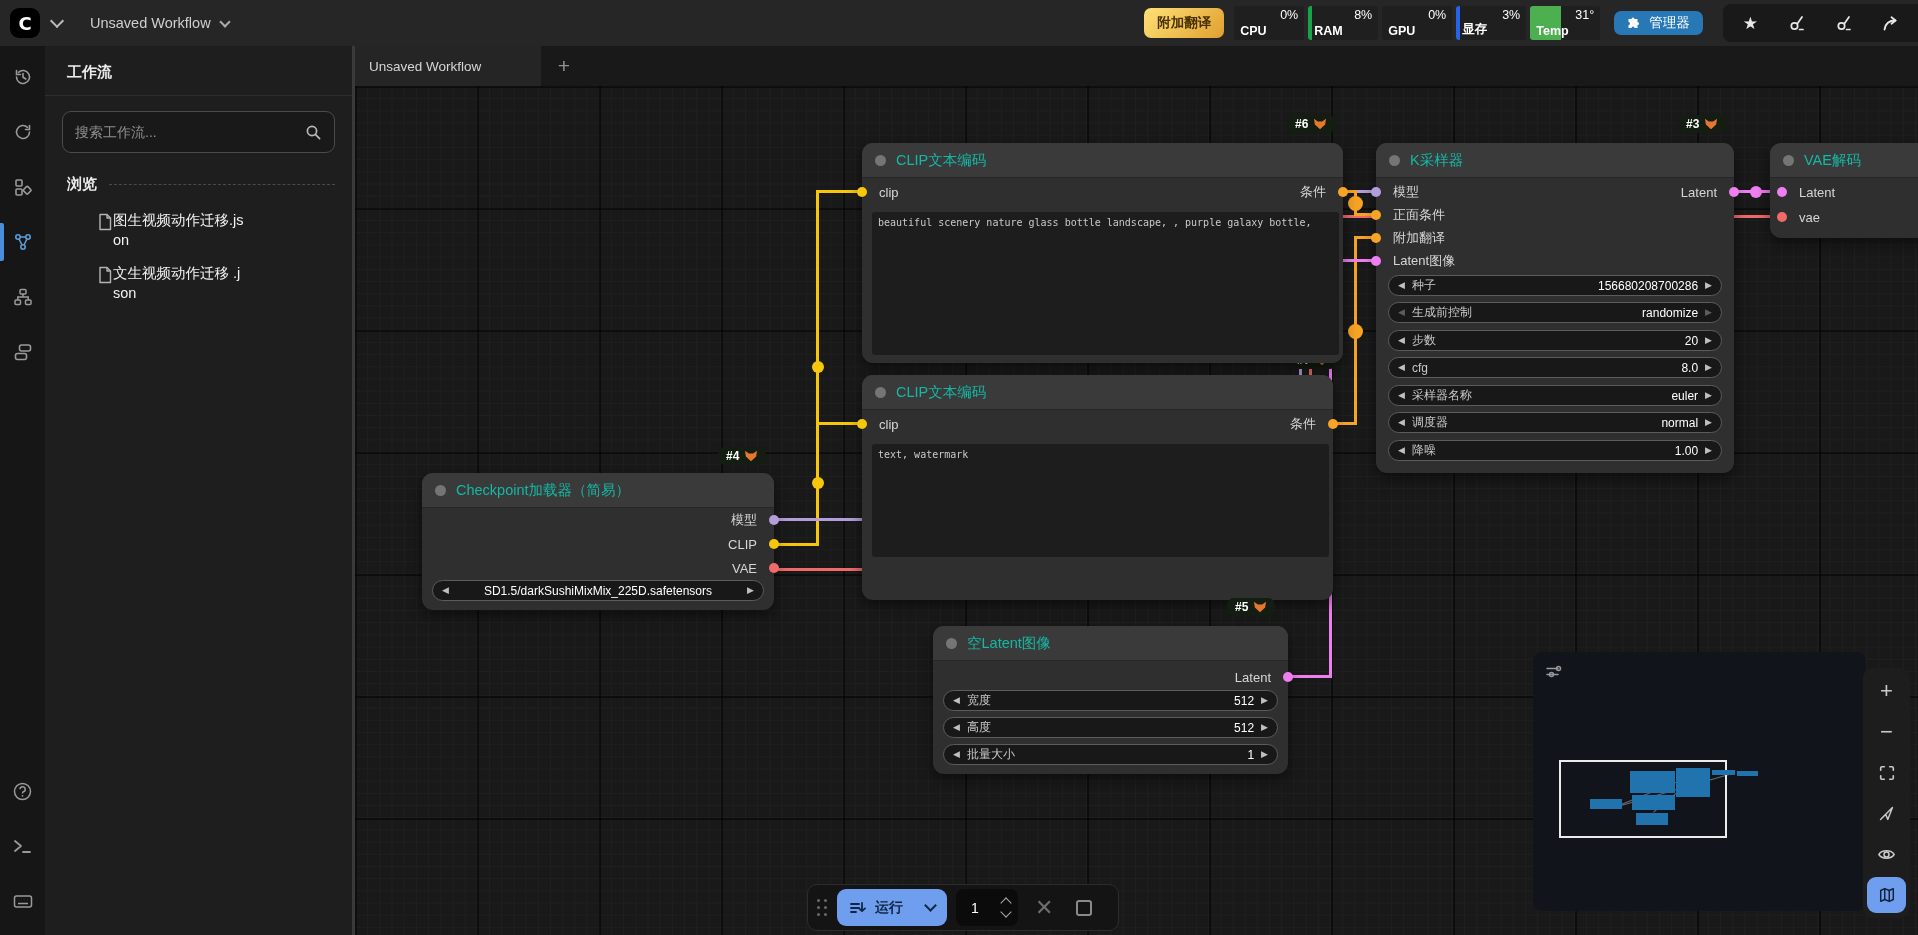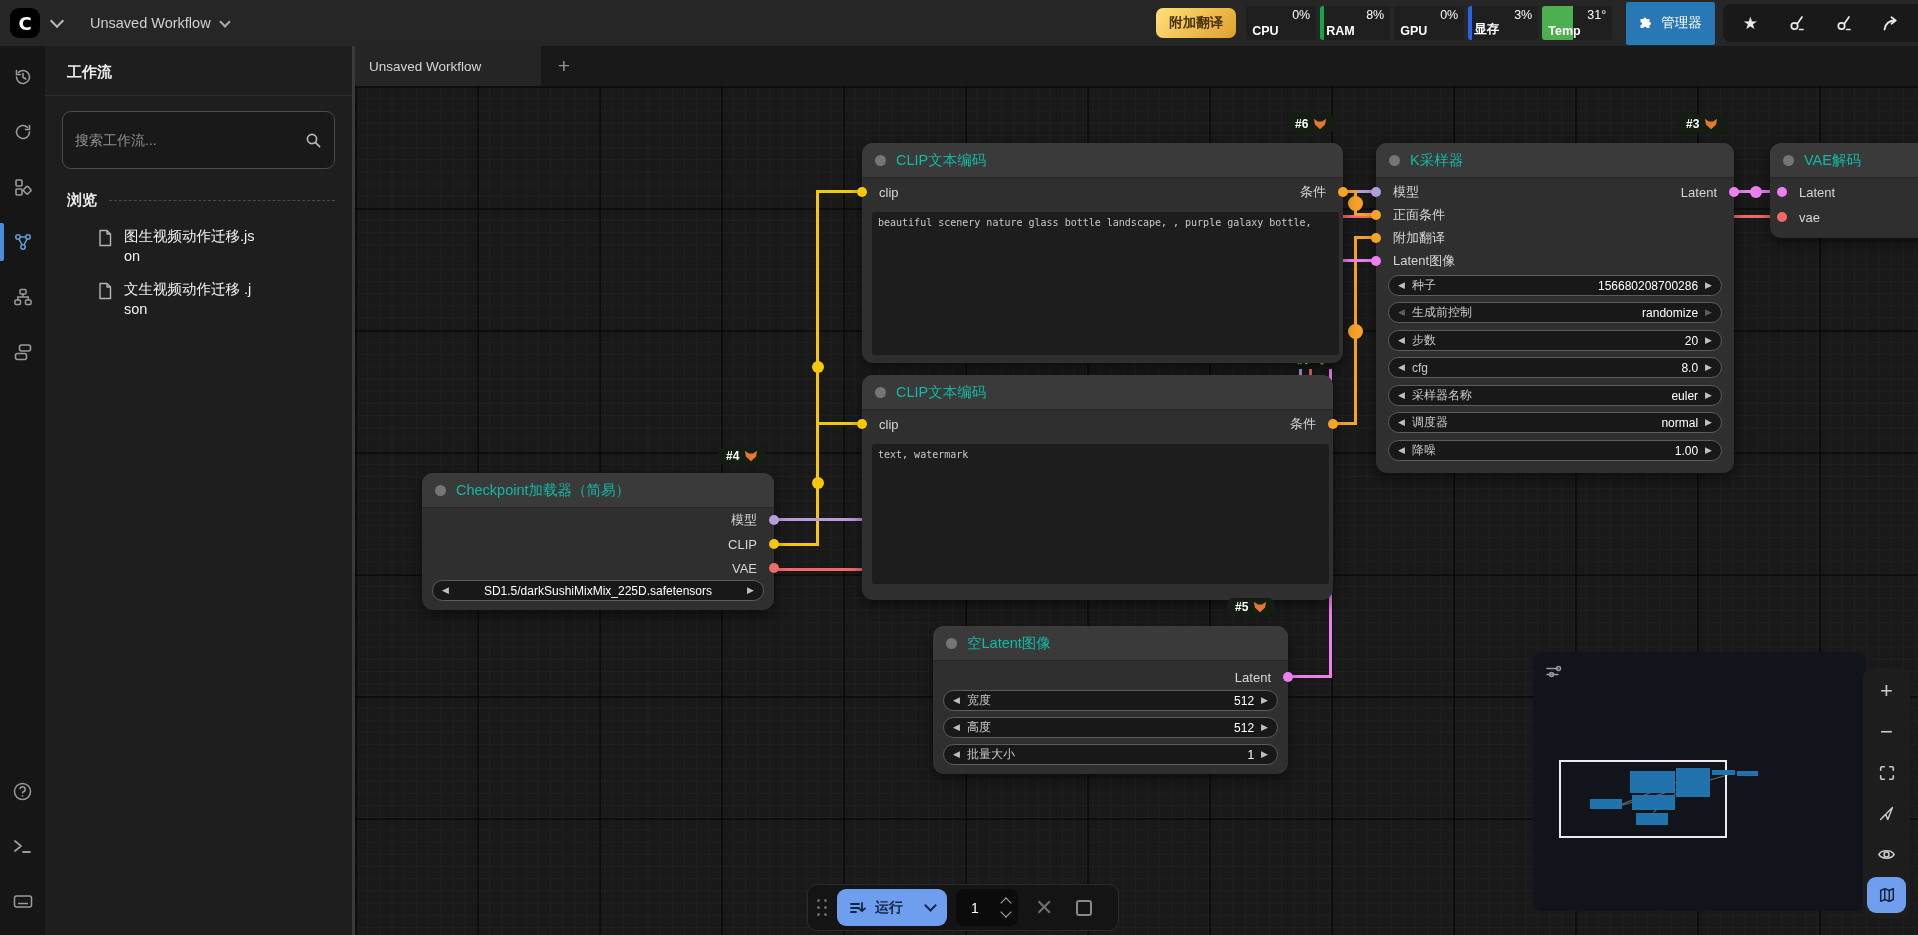--- a/index.html
+++ b/index.html
@@ -16,43 +16,43 @@
   .wfname-chev { width:8px; height:8px; border-right:2px solid #aaa; border-bottom:2px solid #aaa; transform:rotate(45deg); margin:-3px 0 0 10px; }
   .tb-right { margin-left:auto; display:flex; align-items:center; gap:4px; height:100%; }
   .btn-translate { height:30px; padding:0 13px; border-radius:7px; background:linear-gradient(135deg,#ffe178,#dfa02f);
      color:#4a3200; font-weight:bold; font-size:13.5px; display:flex; align-items:center; margin-right:6px; }
   .stat { position:relative; width:70px; height:34px; background:#1f1f1f; border-radius:3px; overflow:hidden; }
   .stat .sval { position:absolute; top:2px; right:6px; font-size:12.5px; color:#fff; z-index:2;}
   .stat .slabel { position:absolute; bottom:2px; left:6px; font-size:12.5px; font-weight:bold; color:#fff; z-index:2;}
   .stat.ram::before { content:""; position:absolute; left:0; top:0; width:4px; height:100%; background:#16a34a; }
   .stat.vram::before { content:""; position:absolute; left:0; top:0; width:4px; height:100%; background:#2563eb; }
   .stat.temp .fill { position:absolute; left:0; top:0; width:44%; height:100%; background:#4caf50; z-index:1; }
-  .btn-manager { height:43px; padding:0 13px; margin:0 4px 0 10px; border-radius:2px; background:#2878b5; color:#fff;
+  .btn-manager { height:24px; padding:0 13px; margin:0 16px 0 10px; border-radius:7px; background:#2878b5; color:#fff;
      font-size:13.5px; display:flex; align-items:center; gap:7px; }
   .icon-strip { height:38px; background:#191919; display:flex; align-items:center; gap:30px; padding:0 18px 0 20px; border-radius:8px 0 0 8px; }
   .icon-strip .tbicon { color:#e8e8e8; font-size:17px; line-height:1; display:flex; align-items:center; }
 
   
   .body { flex:1; display:flex; min-height:0; }
   .rail { width:45px; background:#161616; display:flex; flex-direction:column; align-items:center; padding-top:10px; flex:0 0 45px; }
   .rail .ric { width:45px; height:42px; margin-bottom:13px; display:flex; align-items:center; justify-content:center; color:#9a9a9a; position:relative; }
   .rail .ric.active { color:#5b9dd9; }
   .rail .ric.active::before { content:""; position:absolute; left:0; top:2px; bottom:2px; width:4px; background:#4a8edb; border-radius:0 2px 2px 0; }
   .rail .spacer { flex:1; }
 
   .panel { width:310px; background:#1e1e1e; border-right:3px solid #3a3a3a; flex:0 0 310px; display:flex; flex-direction:column; }
   .panel-title { padding:17px 22px 13px; color:#ececec; font-size:15px; font-weight:bold; border-bottom:1px solid #2e2e2e; }
-  .searchbox { margin:15px 17px 6px; height:58px; border:1px solid #4b4b4b; border-radius:9px; background:#191919;
+  .searchbox { margin:15px 17px 6px; height:42px; border:1px solid #4b4b4b; border-radius:9px; background:#191919;
      display:flex; align-items:center; padding:0 12px; }
   .searchbox input { flex:1; background:transparent; border:none; outline:none; color:#ddd; font-size:14px; font-family:inherit; }
   .searchbox input::placeholder { color:#8f8f8f; }
   .browse-row { display:flex; align-items:center; gap:12px; margin:16px 17px 10px 22px; }
   .browse-row .blabel { color:#ececec; font-size:15px; font-weight:bold; }
   .browse-row .dash { flex:1; border-top:1px dashed #4a4a4a; }
-  .fitem { display:flex; gap:11px; padding:7px 10px 7px 52px; color:#f2f2f2; font-size:14.5px; line-height:1.35; align-items:flex-start;}
+  .fitem { display:flex; padding:7px 10px 7px 52px; color:#f2f2f2; font-size:14.5px; line-height:1.35; align-items:flex-start;}
   .fitem svg { flex:0 0 auto; margin-top:2px; }
   .fname { width:132px; word-break:break-all; }
 
   
   .main { flex:1; display:flex; flex-direction:column; min-width:0; }
   .tabbar { height:40px; background:#191919; display:flex; align-items:stretch; flex:0 0 40px; }
   .tab { width:186px; background:#252525; color:#d6d6d6; font-size:13.5px; display:flex; align-items:center; padding-left:14px; }
   .tab-add { width:46px; display:flex; align-items:center; justify-content:center; color:#909090; font-size:21px; }
   .canvas { position:relative; flex:1; overflow:hidden;
     background:
@@ -377,21 +377,21 @@
             <span>CLIP文本编码</span>
           </div>
           <div class="slot in" style="top:41px">
             <span class="sdot" style="background:#f5c60a"></span>
             <span>clip</span>
           </div>
           <div class="slot out" style="top:41px">
             <span>条件</span>
             <span class="sdot" style="background:#f7a325"></span>
           </div>
-          <div class="ntext" style="top:69px;height:140px">text, watermark</div>
+          <div class="ntext" style="top:69px;height:113px">text, watermark</div>
         </div>
 
         <div class="node" style="left:67px;top:387px;width:352px;height:137px">
           <div class="nheader">
             <span class="ndot"></span>
             <span>Checkpoint加载器（简易）</span>
           </div>
           <div class="slot out" style="top:39px">
             <span>模型</span>
             <span class="sdot" style="background:#b39ddb"></span>

